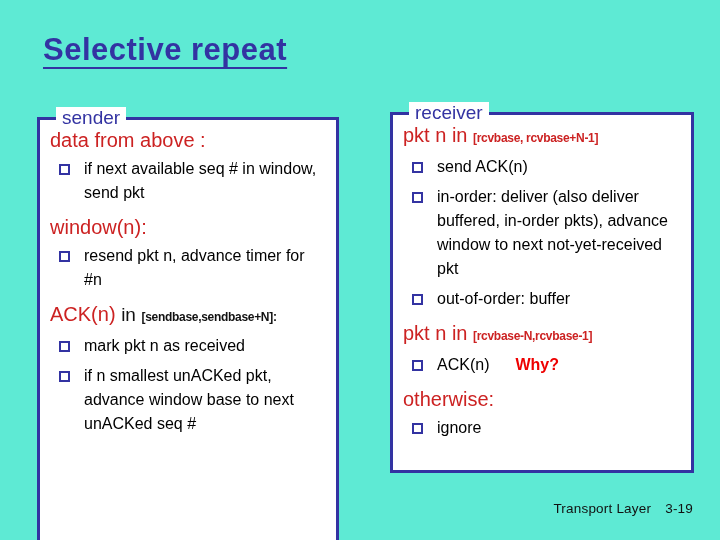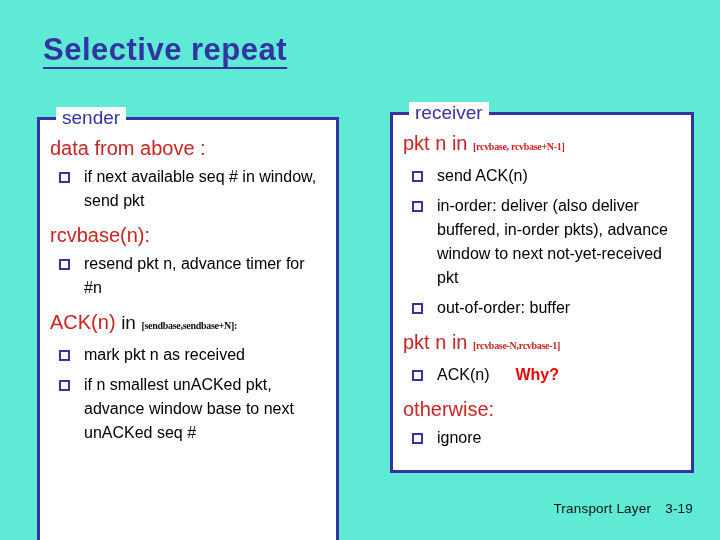--- a/index.html
+++ b/index.html
@@ -16,23 +16,23 @@
   .panel {
     position:absolute; border:3px solid #3333a2; background:#fff; box-sizing:border-box;
   }
   .panel-sender { left:37px; top:117px; width:302px; height:441px; }
   .panel-receiver { left:390px; top:112px; width:304px; height:361px; }
   .panel-label {
     position:absolute; top:-13px; left:16px; background:#ffffff;
     padding:0 6px; color:#3333a2; font-size:19px; line-height:22px;
   }
   .panel-body { padding:8px 6px 0 10px; }
-  .hd { color:#cc2222; font-size:20px; line-height:24px; margin:8px 0 5px 0; white-space:nowrap; }
+  .hd { color:#cc2222; font-size:20px; line-height:24px; margin:0 0 5px 0; white-space:nowrap; }
   .hd-mid { color:#111; font-size:19px; font-weight:normal; }
-  .hd-small { font-size:10px; font-weight:bold; letter-spacing:-0.3px;font-family:Liberation Serif, serif; }
+  .hd-small { font-size:12px; font-weight:bold; letter-spacing:-0.3px; }
   .hd-small.dark { color:#111; }
   .hd-small.red { color:#cc2222; }
   .bullets { margin:0 0 6px 0; }
   .bullet-item {
     display:flex; align-items:flex-start; gap:14px;
     padding-left:9px; margin:2px 0 6px 0;
     font-size:16px; line-height:24px; color:#000;
   }
   .sq {
     width:7px; height:7px; border:2px solid #3333a2; background:#fff;
@@ -58,21 +58,21 @@
     <div class="panel-body">
 
       <div class="hd">data from above :</div>
       <div class="bullets">
         <div class="bullet-item">
           <span class="sq"></span>
           <span class="bullet-text">if next available seq # in window, send pkt</span>
         </div>
       </div>
 
-      <div class="hd mt10">rcvbase(n):</div>
+      <div class="hd mt10">window(n):</div>
       <div class="bullets">
         <div class="bullet-item">
           <span class="sq"></span>
           <span class="bullet-text">resend pkt n, advance timer for #n</span>
         </div>
       </div>
 
       <div class="hd mt10">
         <span>ACK(n)</span>
         <span class="hd-mid">in</span>

